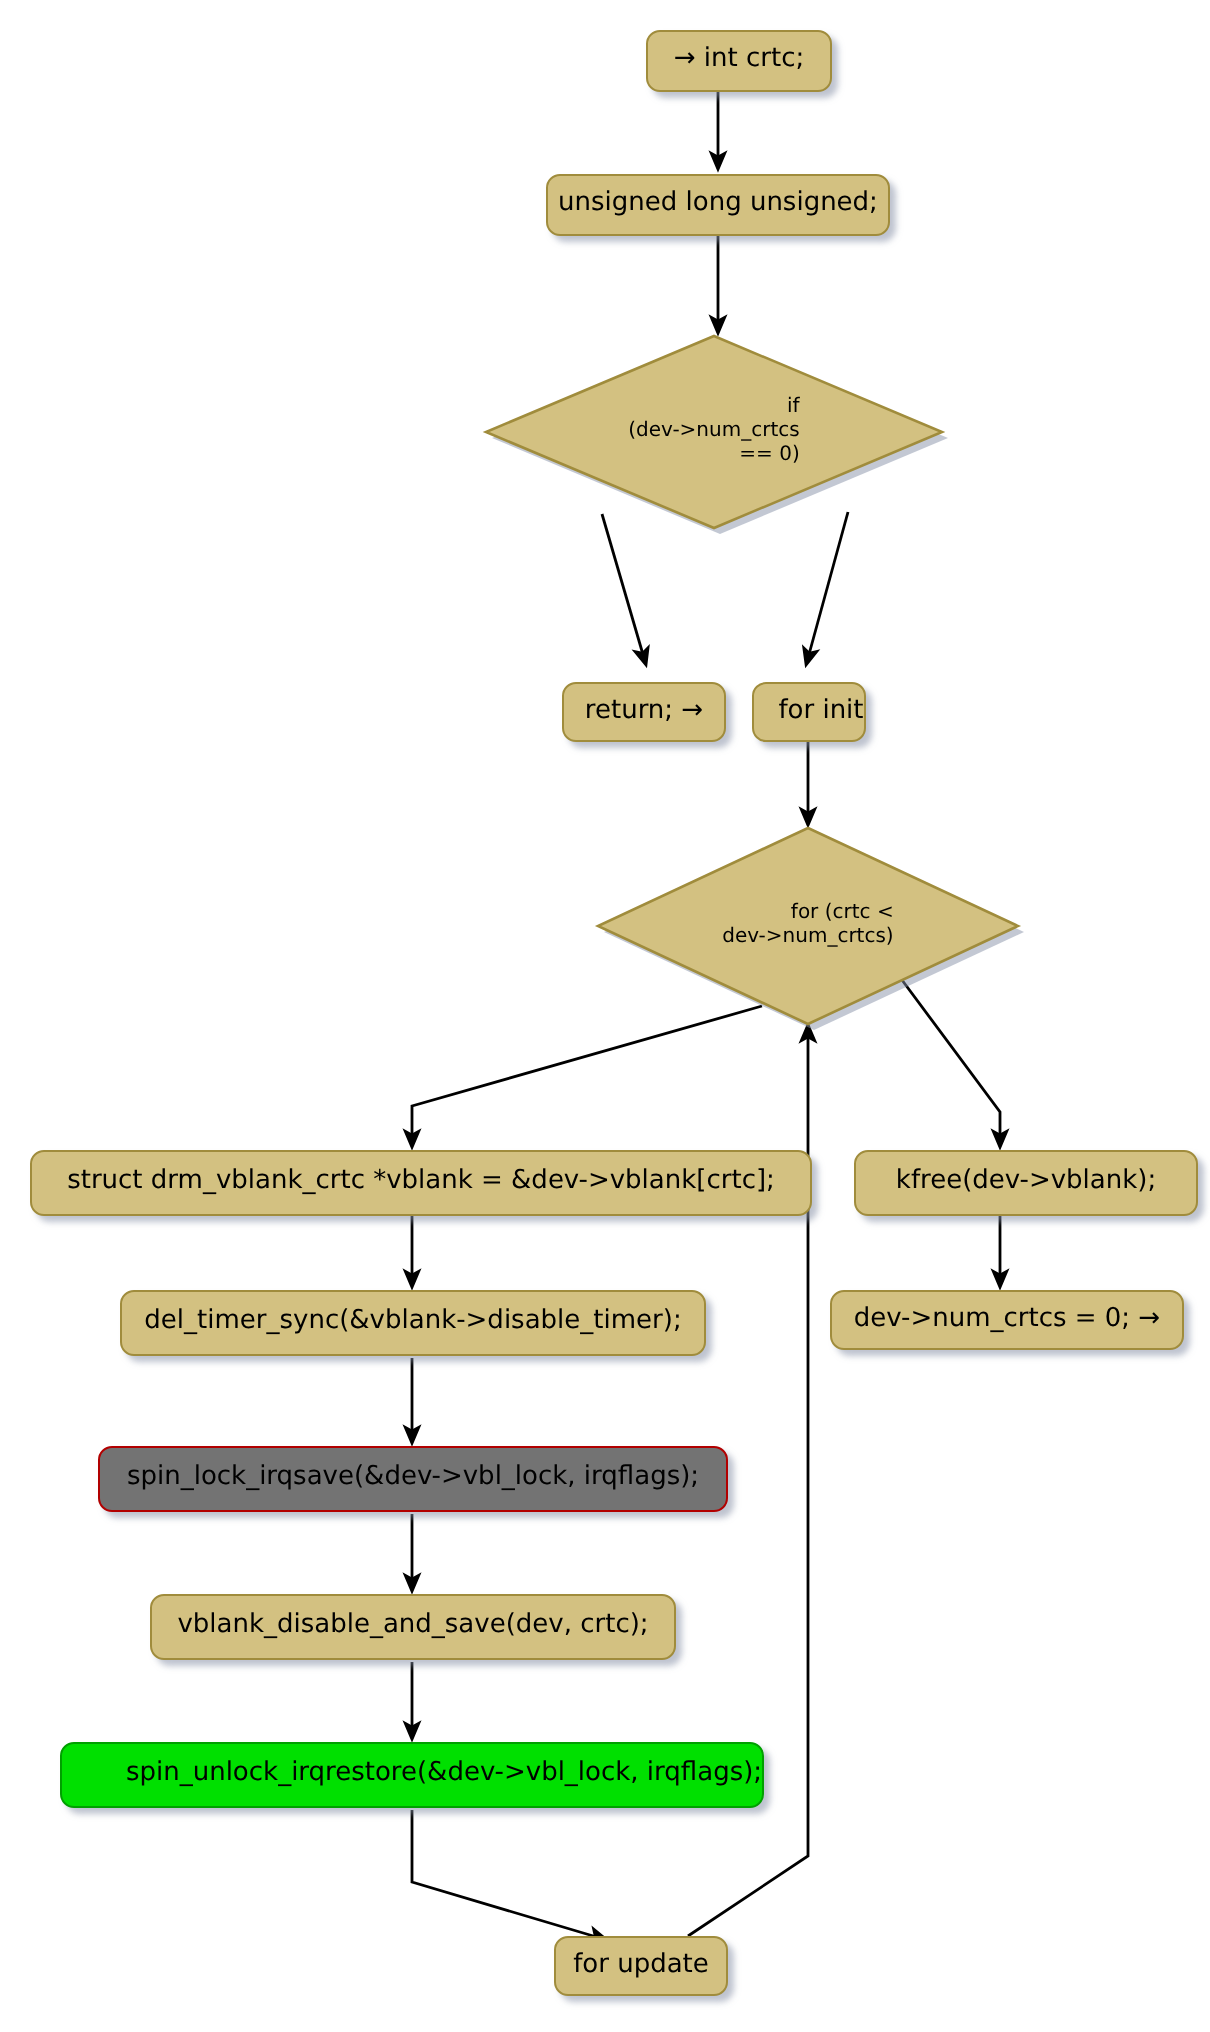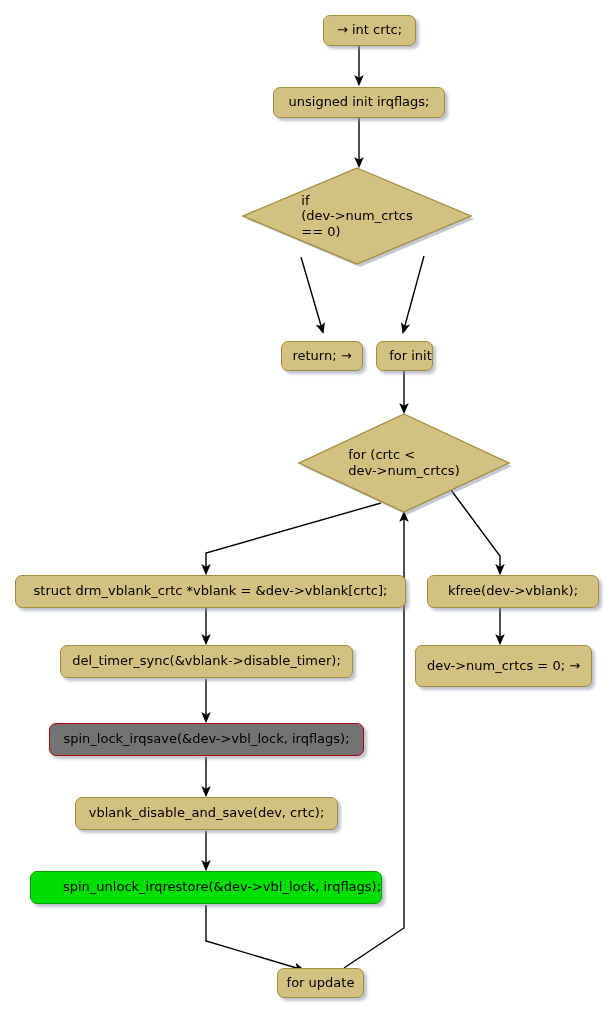--- a/index.html
+++ b/index.html
@@ -60,24 +60,24 @@
   }
   .diamond-label {
     position: absolute;
     left: 0;
     top: 0;
     width: 100%;
     height: 100%;
     display: flex;
     align-items: center;
     justify-content: center;
-    text-align: left;
+    text-align: right;
     white-space: pre;
     line-height: 1.2;
-    font-size: 13px;
+    font-size: 10px;
     color: #000000;
   }
 </style>
 </head>
 <body>
 
 <div id="canvas">
 
   <svg class="edges" viewBox="0 0 605 1016">
     <defs>
@@ -113,21 +113,21 @@
     <path d="M344,968 L404,928 L404,516" stroke="#000000" stroke-width="1.4" fill="none" marker-end="url(#ah)"></path>
 
     <path d="M500,608 L500,640" stroke="#000000" stroke-width="1.4" fill="none" marker-end="url(#ah)"></path>
   </svg>
 
   <div class="node rect" style="left:313px; top:15px; width:93px; height:31px;margin-left:10px;">
     <span>→ int crtc;</span>
   </div>
 
   <div class="node rect" style="left:273px; top:87px; width:172px; height:31px;">
-    <span>unsigned init irqflags;</span>
+    <span>unsigned long unsigned;</span>
   </div>
 
   <div class="diamond-wrap" style="left:240px; top:165px; width:234px; height:102px;">
     <svg width="234" height="102">
       <polygon points="117,3 231,51 117,99 3,51" fill="#8892A8" opacity="0.5" transform="translate(3,3)"></polygon>
       <polygon points="117,3 231,51 117,99 3,51" fill="#D3C181" stroke="#A08C3C" stroke-width="1.3"></polygon>
     </svg>
     <div class="diamond-label">if
 (dev-&gt;num_crtcs
 == 0)</div>
@@ -171,17 +171,17 @@
   </div>
 
   <div class="node rect" style="left:277px; top:968px; width:87px; height:30px;">
     <span>for update</span>
   </div>
 
   <div class="node rect" style="left:427px; top:575px; width:172px; height:33px;">
     <span>kfree(dev-&gt;vblank);</span>
   </div>
 
-  <div class="node rect" style="left:415px; top:645px; width:177px; height:42px;">
+  <div class="node rect" style="left:415px; top:645px; width:177px; height:30px;">
     <span>dev-&gt;num_crtcs = 0; →</span>
   </div>
 
 </div>
 
 </body></html>

